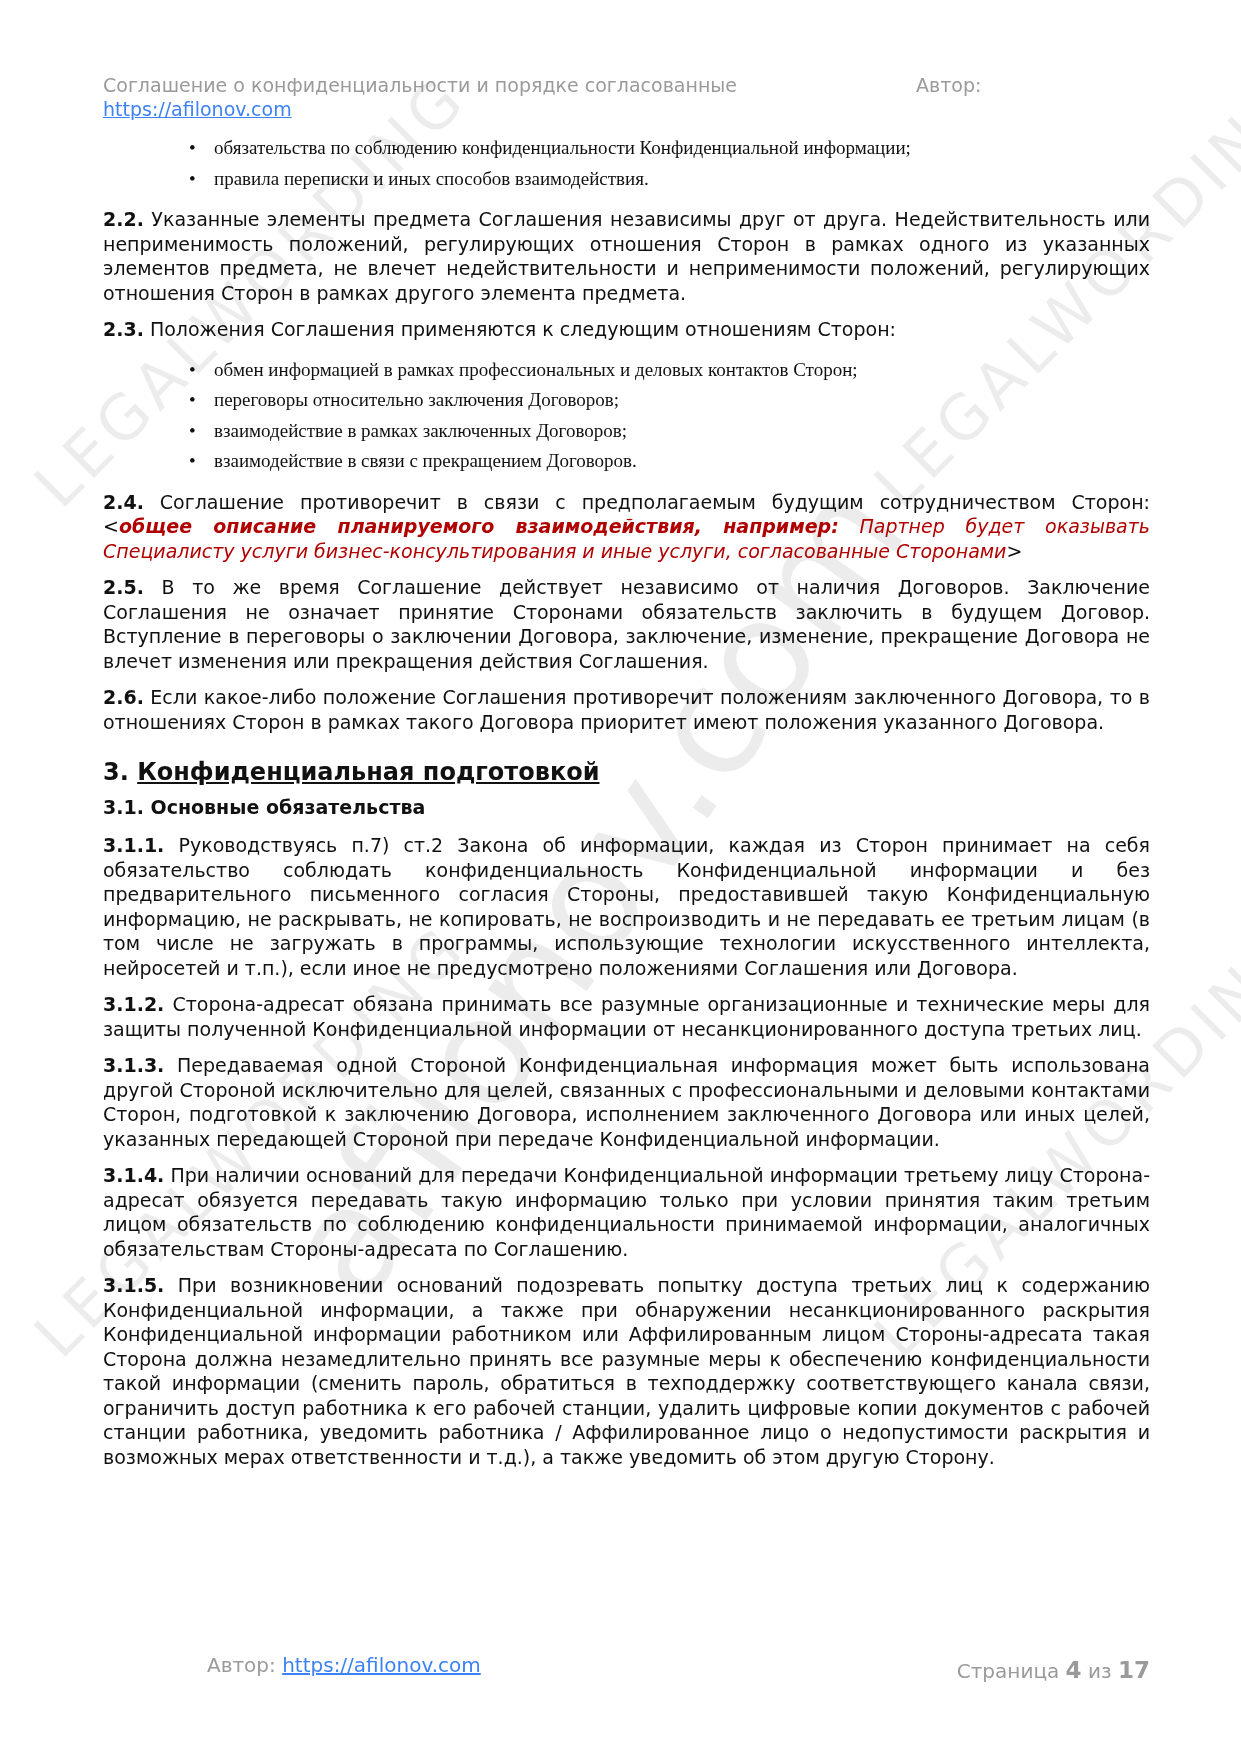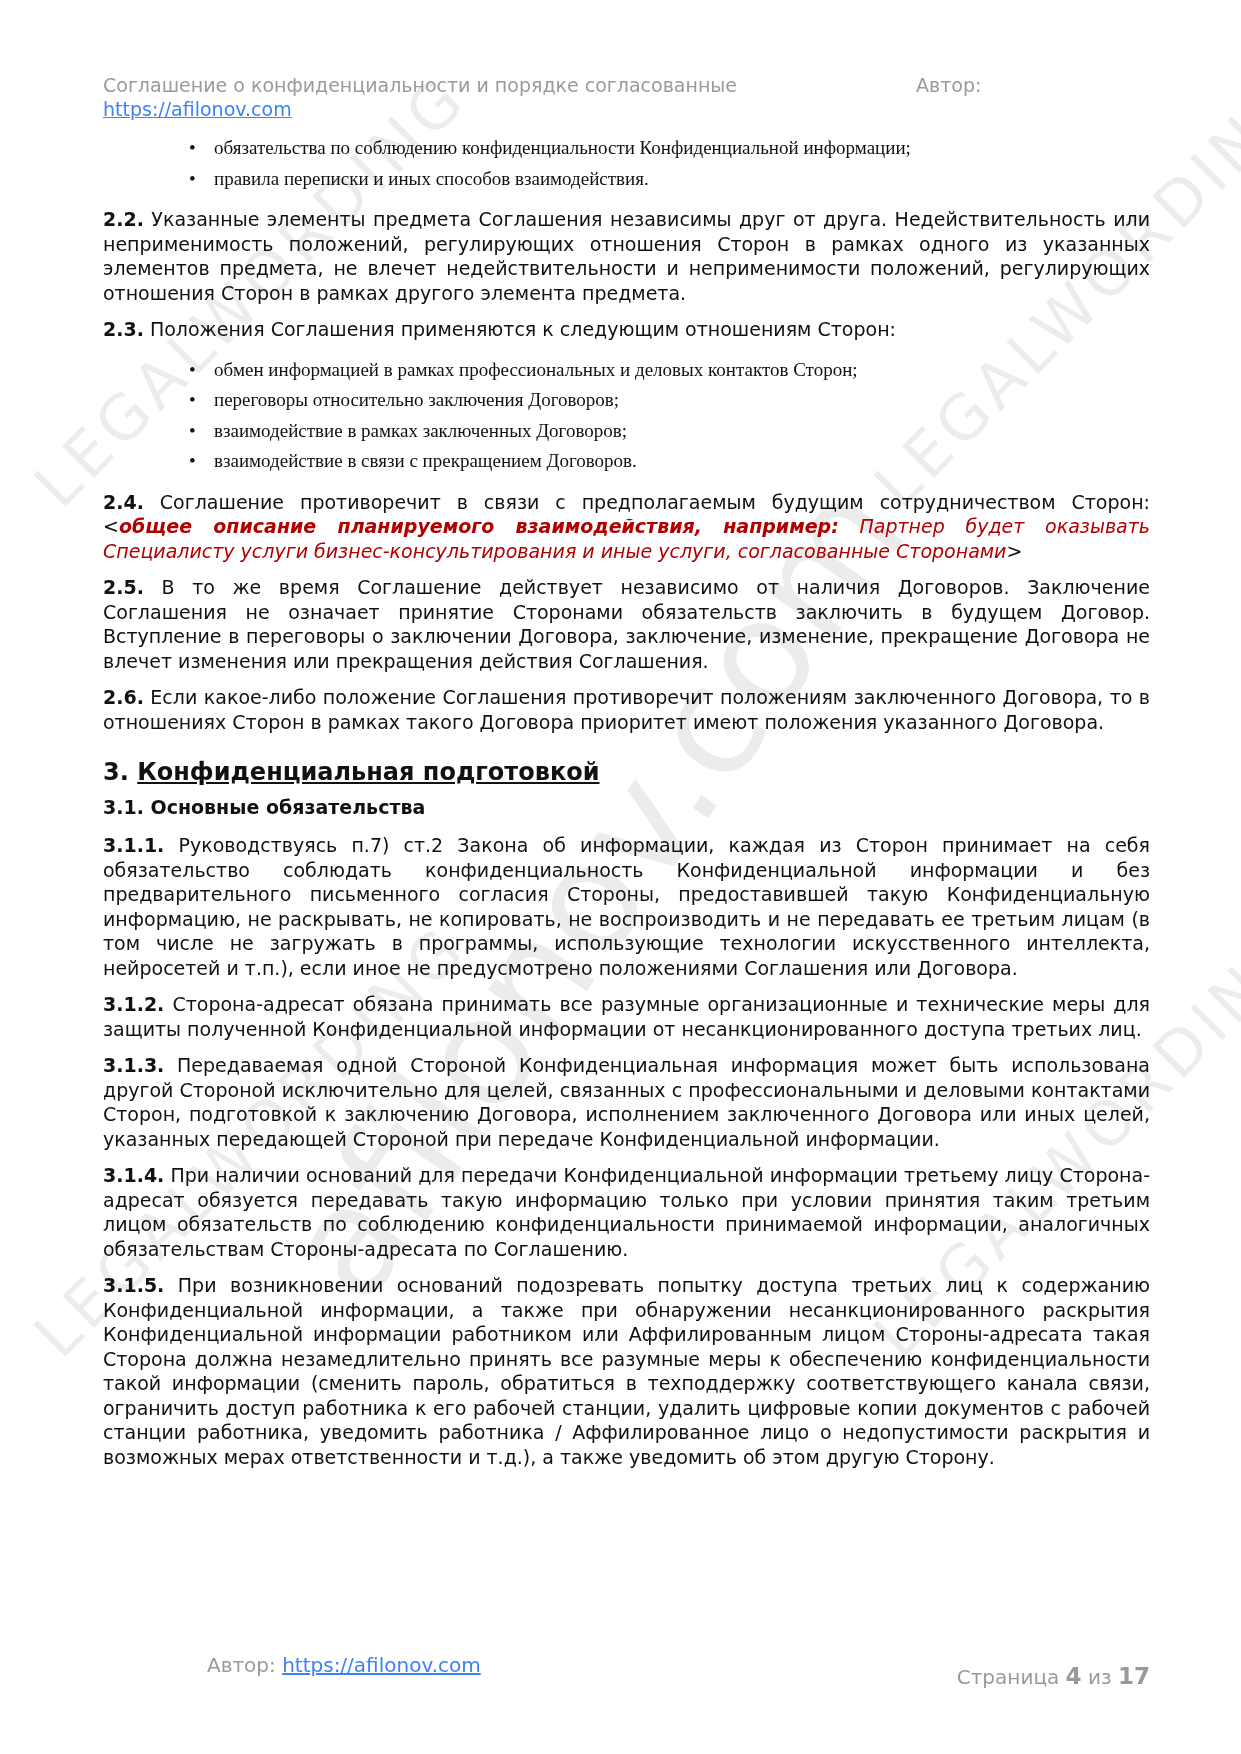--- a/index.html
+++ b/index.html
@@ -20,21 +20,21 @@
   ul li { margin-bottom:6px; list-style:none; position:relative; }
   ul li::before { content:"•"; position:absolute; left:-25px; }
   p { margin:0 0 12px 0; }
   .num { font-weight:bold; }
   .red { color:#b00000; font-style:italic; }
   .red b { font-weight:bold; }
   h2 { font-size:24px; margin:26px 0 10px 0; font-weight:bold; }
   h2 u { text-decoration:underline; }
   h3 { font-size:19px; margin:0 0 14px 0; font-weight:bold; }
   .footer { position:absolute; left:207px; top:1653px; width:943px; font-size:20px; color:#9a9a9a; }
-  .footer .page { position:absolute; right:0; top:10px; }
+  .footer .page { position:absolute; right:0; top:4px; }
   .footer .page b { font-size:23px; }
 </style>
 </head>
 <body>
 
 <div class="watermark wm1">LEGALWORDING</div>
 <div class="watermark wm2">LEGALWORDING</div>
 <div class="watermark wm3">LEGALWORDING</div>
 <div class="watermark wm4">LEGALWORDING</div>
 <div class="watermark wm5">afilonov.com</div>

